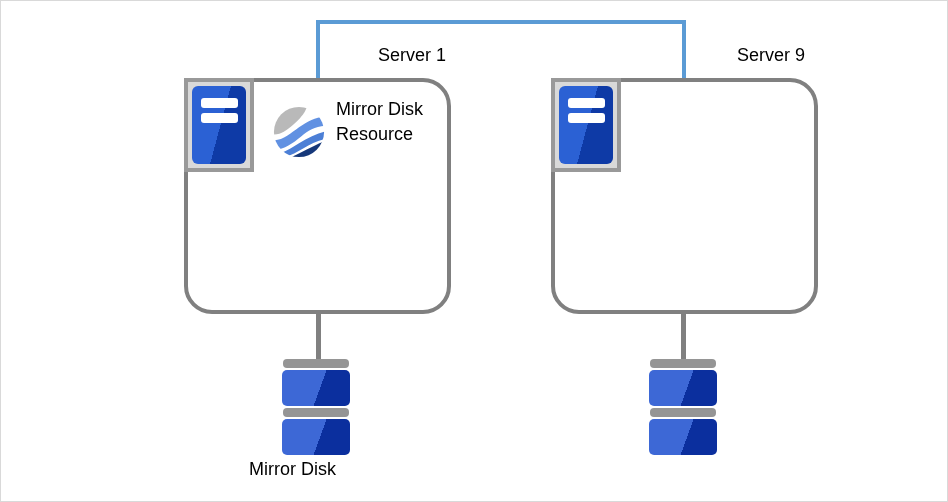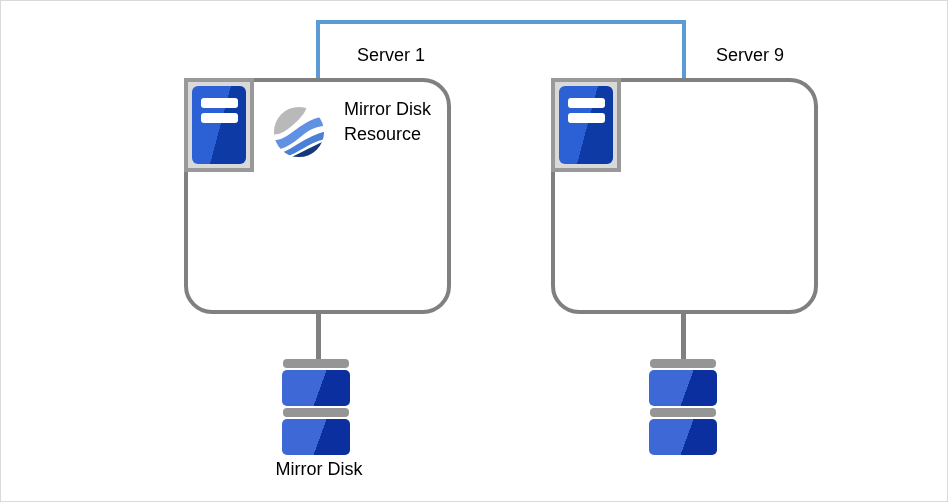--- a/index.html
+++ b/index.html
@@ -10,21 +10,21 @@
   }
   
   .interconnect{
     position:absolute;left:315px;top:19px;width:370px;height:58px;
     box-sizing:border-box;
     border:4px solid #5b9bd5;border-bottom:none;
   }
   
   .server-label{
     position:absolute;width:110px;top:44px;
-    font-size:18px;line-height:20px;text-align:center;white-space:nowrap;
+    font-size:18px;line-height:20px;text-align:right;white-space:nowrap;
   }
   .server-label.s1{left:335px;}
   .server-label.s2{left:694px;}
   
   .server-box{
     position:absolute;top:77px;width:267px;height:236px;box-sizing:border-box;
     background:#ffffff;border:4px solid #808080;border-radius:28px;
   }
   .server-box.s1{left:183px;}
   .server-box.s2{left:550px;}
@@ -41,21 +41,21 @@
     background:linear-gradient(105deg,#2b61d4 52%,#0e3aa6 52%);
   }
   .tower-slot{
     position:absolute;left:9px;width:37px;height:10px;border-radius:3px;background:#ffffff;
   }
   .tower-slot.top{top:12px;}
   .tower-slot.bottom{top:27px;}
   
   .sphere-icon{position:absolute;left:272px;top:105px;width:52px;height:52px;}
   .resource-label{
-    position:absolute;left:343px;top:96px;width:104px;
+    position:absolute;left:335px;top:96px;width:104px;
     font-size:18px;line-height:25px;
   }
   
   .disk-connector{position:absolute;top:311px;width:5px;height:51px;background:#808080;}
   .disk-connector.s1{left:315px;}
   .disk-connector.s2{left:680px;}
   
   .disk-stack{position:absolute;top:358px;width:68px;height:96px;}
   .disk-stack.s1{left:281px;}
   .disk-stack.s2{left:648px;}
@@ -63,21 +63,21 @@
   .disk-bar.b1{top:0;}
   .disk-bar.b2{top:49px;}
   .disk-platter{
     position:absolute;left:0;width:68px;height:36px;border-radius:5px;
     background:linear-gradient(110deg,#3d68d6 55%,#0b2f9e 55%);
   }
   .disk-platter.p1{top:11px;}
   .disk-platter.p2{top:60px;}
   .mirror-disk-label{
     position:absolute;left:248px;top:458px;width:140px;
-    font-size:18px;line-height:21px;text-align:center;white-space:nowrap;
+    font-size:18px;line-height:21px;text-align:left;white-space:nowrap;
   }
 </style>
 </head>
 <body>
 
 <div class="canvas">
 
   <div class="interconnect"></div>
 
   <div class="server-label s1">Server 1</div>

